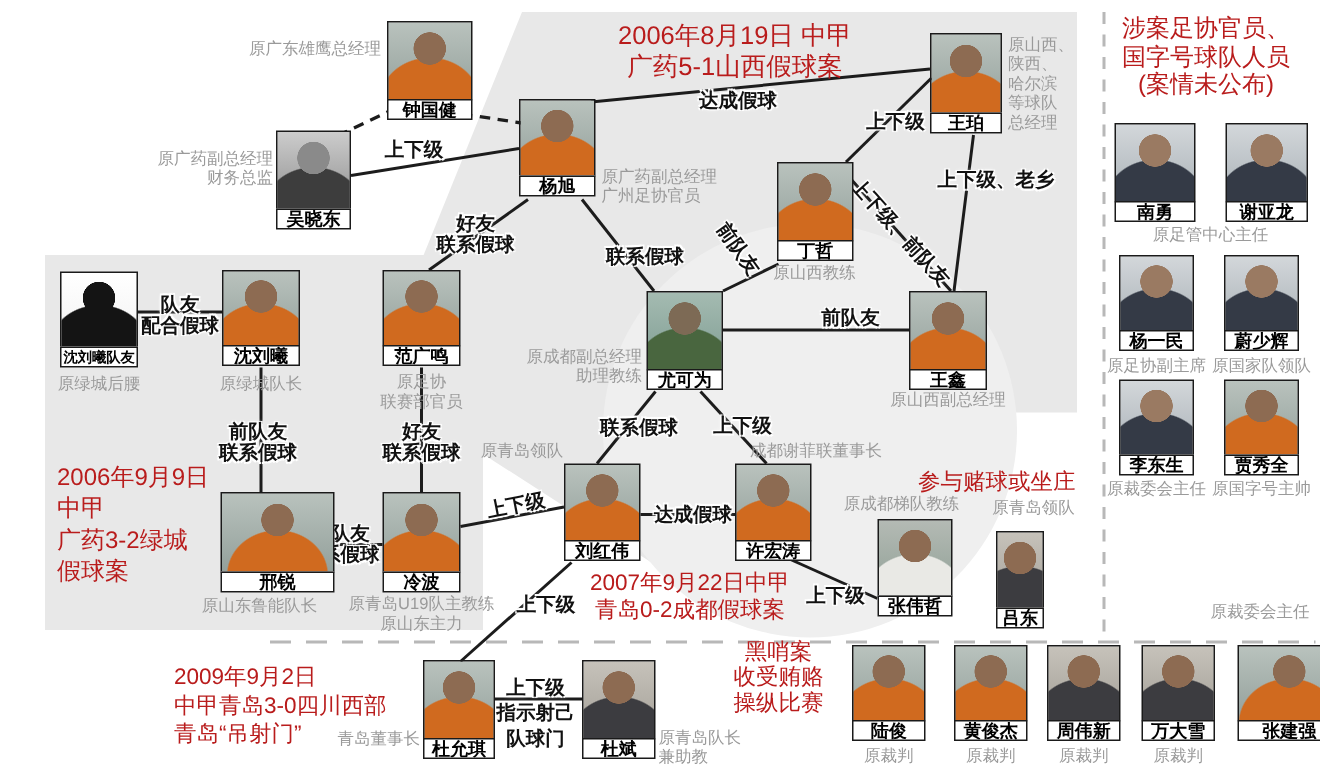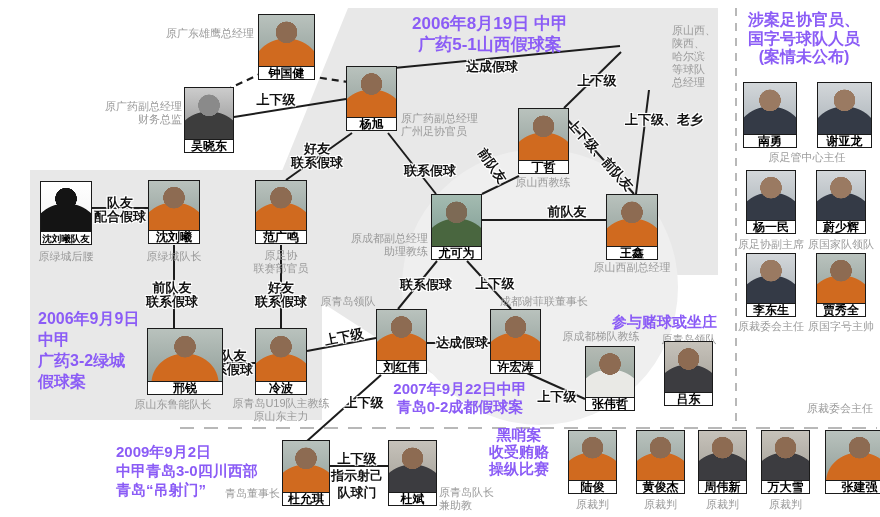--- a/index.html
+++ b/index.html
@@ -27,21 +27,21 @@
   .plate{box-sizing:border-box;border:1px solid #1a1a1a;margin-top:-1px;background:#fff;
          text-align:center;font-weight:bold;font-size:12px;line-height:13px;color:#000;
          height:14px;white-space:nowrap;overflow:hidden;}
   .plate.small{font-size:9.5px;}
 
   .rolelabel{position:absolute;font-size:11px;line-height:12.5px;color:#9a9a9a;z-index:3;}
   .elabel{position:absolute;transform:translate(-50%,-50%);font-weight:bold;font-size:13px;
           line-height:14px;color:#111;text-align:center;white-space:nowrap;z-index:3;
           text-shadow:-1px -1px 0 #fff,1px -1px 0 #fff,-1px 1px 0 #fff,1px 1px 0 #fff,0 0 3px #fff;}
   .elabel.lh17{line-height:17px;}
-  .case-title{position:absolute;font-weight:bold;color:#8b5cf6;z-index:3;}
+  .case-title{position:absolute;font-weight:normal;color:#b91c1c;z-index:3;}
 </style>
 </head>
 <body>
 
 <div id="canvas">
 
   <svg id="bg-svg" width="880" height="517">
     <polygon points="348,8 598,8 598,272 470,398 248,255" fill="#e8e8e8"></polygon>
     <rect x="30" y="170" width="292" height="250" fill="#e8e8e8"></rect>
     <rect x="598" y="8" width="120" height="267" fill="#e8e8e8"></rect>
@@ -242,20 +242,24 @@
         <div class="plate">钟国健</div>
       </div>
       <div class="person" style="left: 184px; top: 87px; width: 50px;">
         <div class="photo v-bw" style="height: 53px;"></div>
         <div class="plate">吴晓东</div>
       </div>
       <div class="person" style="left: 346px; top: 66px; width: 51px;">
         <div class="photo v-orange" style="height: 52px;"></div>
         <div class="plate">杨旭</div>
       </div>
+      <div class="person" style="left: 620px; top: 22px; width: 48px;">
+        <div class="photo v-orange" style="height: 54px;"></div>
+        <div class="plate">王珀</div>
+      </div>
       <div class="person" style="left: 518px; top: 108px; width: 51px;">
         <div class="photo v-orange" style="height: 53px;"></div>
         <div class="plate">丁哲</div>
       </div>
       <div class="person" style="left: 606px; top: 194px; width: 52px;">
         <div class="photo v-orange" style="height: 53px;"></div>
         <div class="plate">王鑫</div>
       </div>
       <div class="person" style="left: 431px; top: 194px; width: 51px;">
         <div class="photo v-teal" style="height: 53px;"></div>
@@ -286,21 +290,21 @@
         <div class="plate">刘红伟</div>
       </div>
       <div class="person" style="left: 490px; top: 309px; width: 51px;">
         <div class="photo v-orange" style="height: 52px;"></div>
         <div class="plate">许宏涛</div>
       </div>
       <div class="person" style="left: 585px; top: 346px; width: 50px;">
         <div class="photo v-white" style="height: 52px;"></div>
         <div class="plate">张伟哲</div>
       </div>
-      <div class="person" style="left: 664px; top: 341px; width: 49px;">
+      <div class="person" style="left: 664px; top: 354px; width: 32px;">
         <div class="photo v-dark" style="height: 52px;"></div>
         <div class="plate">吕东</div>
       </div>
       <div class="person" style="left: 282px; top: 440px; width: 48px;">
         <div class="photo v-orange" style="height: 53px;"></div>
         <div class="plate">杜允琪</div>
       </div>
       <div class="person" style="left: 388px; top: 440px; width: 49px;">
         <div class="photo v-dark" style="height: 53px;"></div>
         <div class="plate">杜斌</div>

